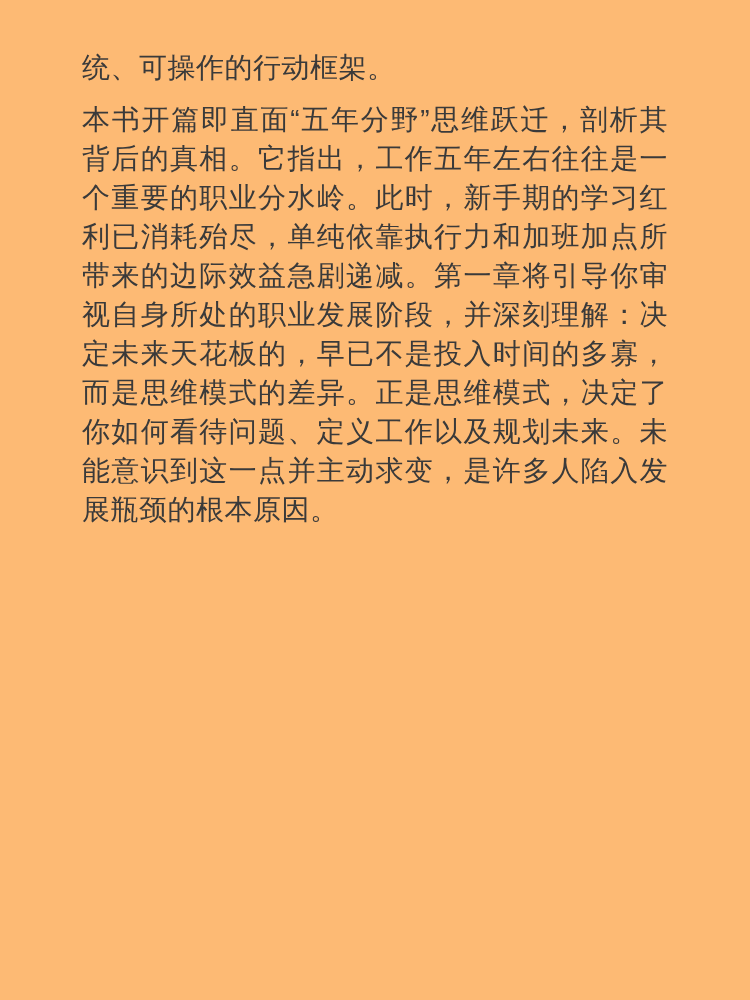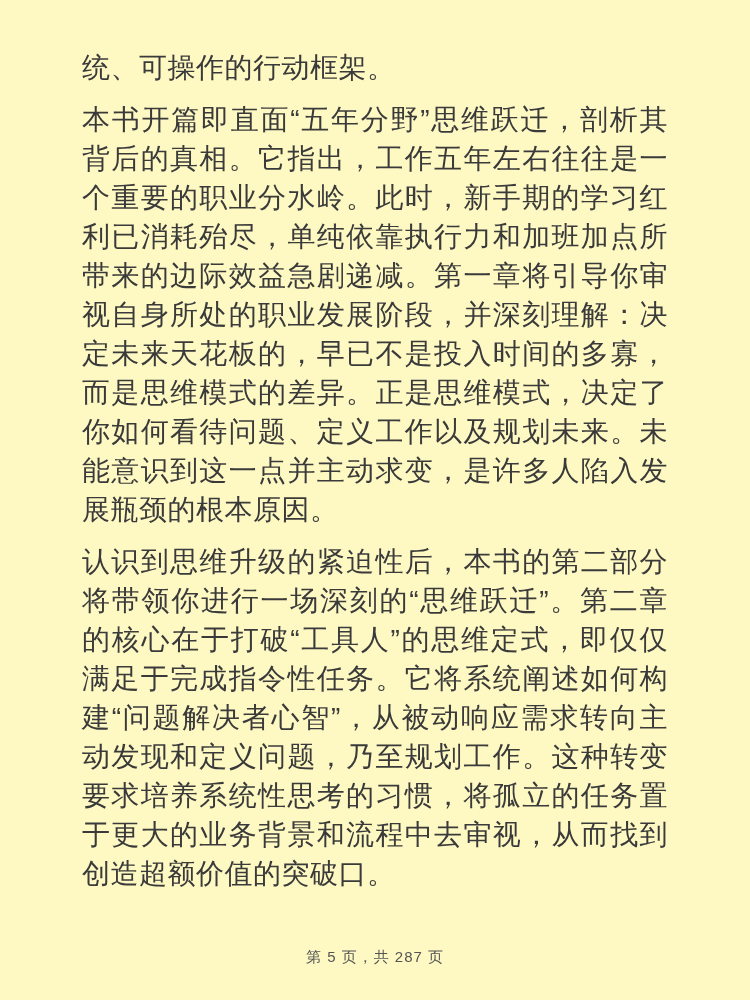--- a/index.html
+++ b/index.html
@@ -4,21 +4,21 @@
 <style>
   html, body {
     margin: 0;
     padding: 0;
     background: #ffffff;
   }
   .page {
     position: relative;
     width: 750px;
     height: 1000px;
-    background: #fef9c3;
+    background: #fdba74;
     overflow: hidden;
     font-family: "Liberation Sans", sans-serif;
   }
   .content {
     position: absolute;
     top: 48px;
     left: 82px;
     right: 82px;
   }
   .content p {
@@ -42,16 +42,14 @@
     letter-spacing: 1px;
   }
 </style>
 </head>
 <body>
 
 <div class="page">
   <div class="content">
     <p>统、可操作的行动框架。</p>
     <p>本书开篇即直面“五年分野”思维跃迁，剖析其背后的真相。它指出，工作五年左右往往是一个重要的职业分水岭。此时，新手期的学习红利已消耗殆尽，单纯依靠执行力和加班加点所带来的边际效益急剧递减。第一章将引导你审视自身所处的职业发展阶段，并深刻理解：决定未来天花板的，早已不是投入时间的多寡，而是思维模式的差异。正是思维模式，决定了你如何看待问题、定义工作以及规划未来。未能意识到这一点并主动求变，是许多人陷入发展瓶颈的根本原因。</p>
-    <p>认识到思维升级的紧迫性后，本书的第二部分将带领你进行一场深刻的“思维跃迁”。第二章的核心在于打破“工具人”的思维定式，即仅仅满足于完成指令性任务。它将系统阐述如何构建“问题解决者心智”，从被动响应需求转向主动发现和定义问题，乃至规划工作。这种转变要求培养系统性思考的习惯，将孤立的任务置于更大的业务背景和流程中去审视，从而找到创造超额价值的突破口。</p>
   </div>
-  <div class="footer">第 5 页，共 287 页</div>
 </div>
 
 </body></html>

